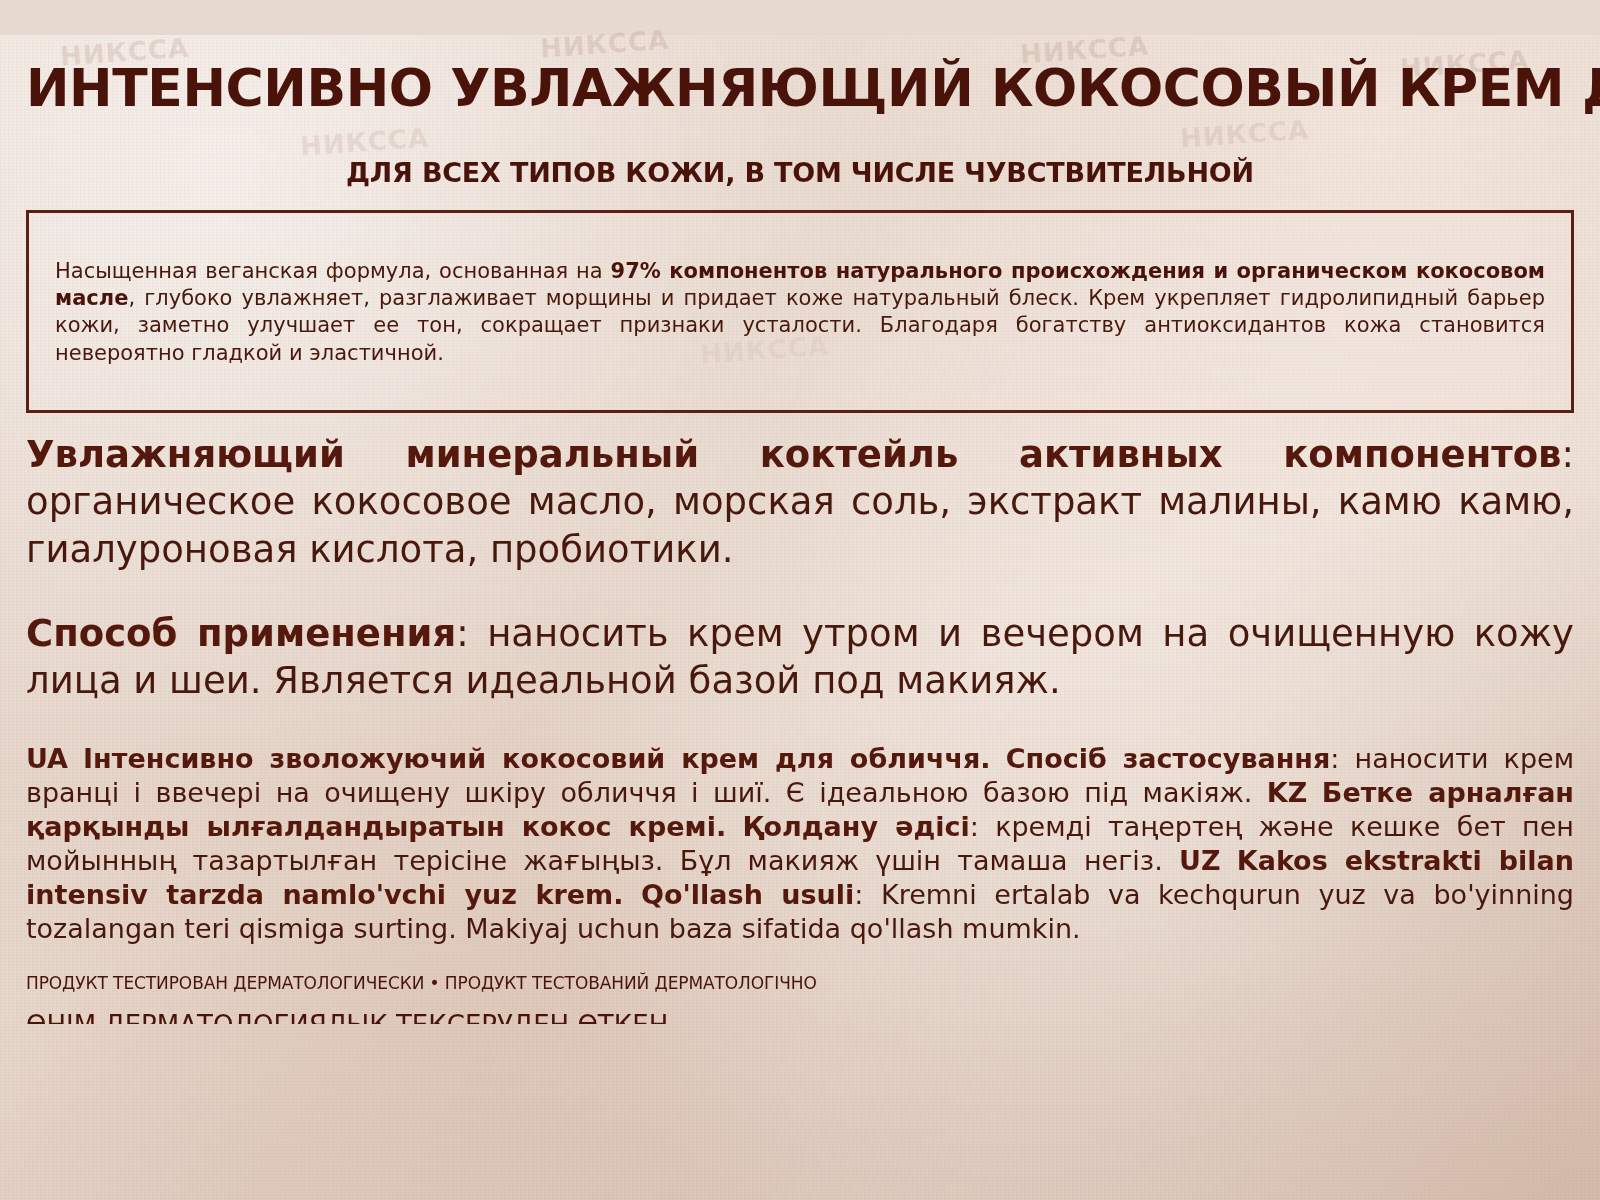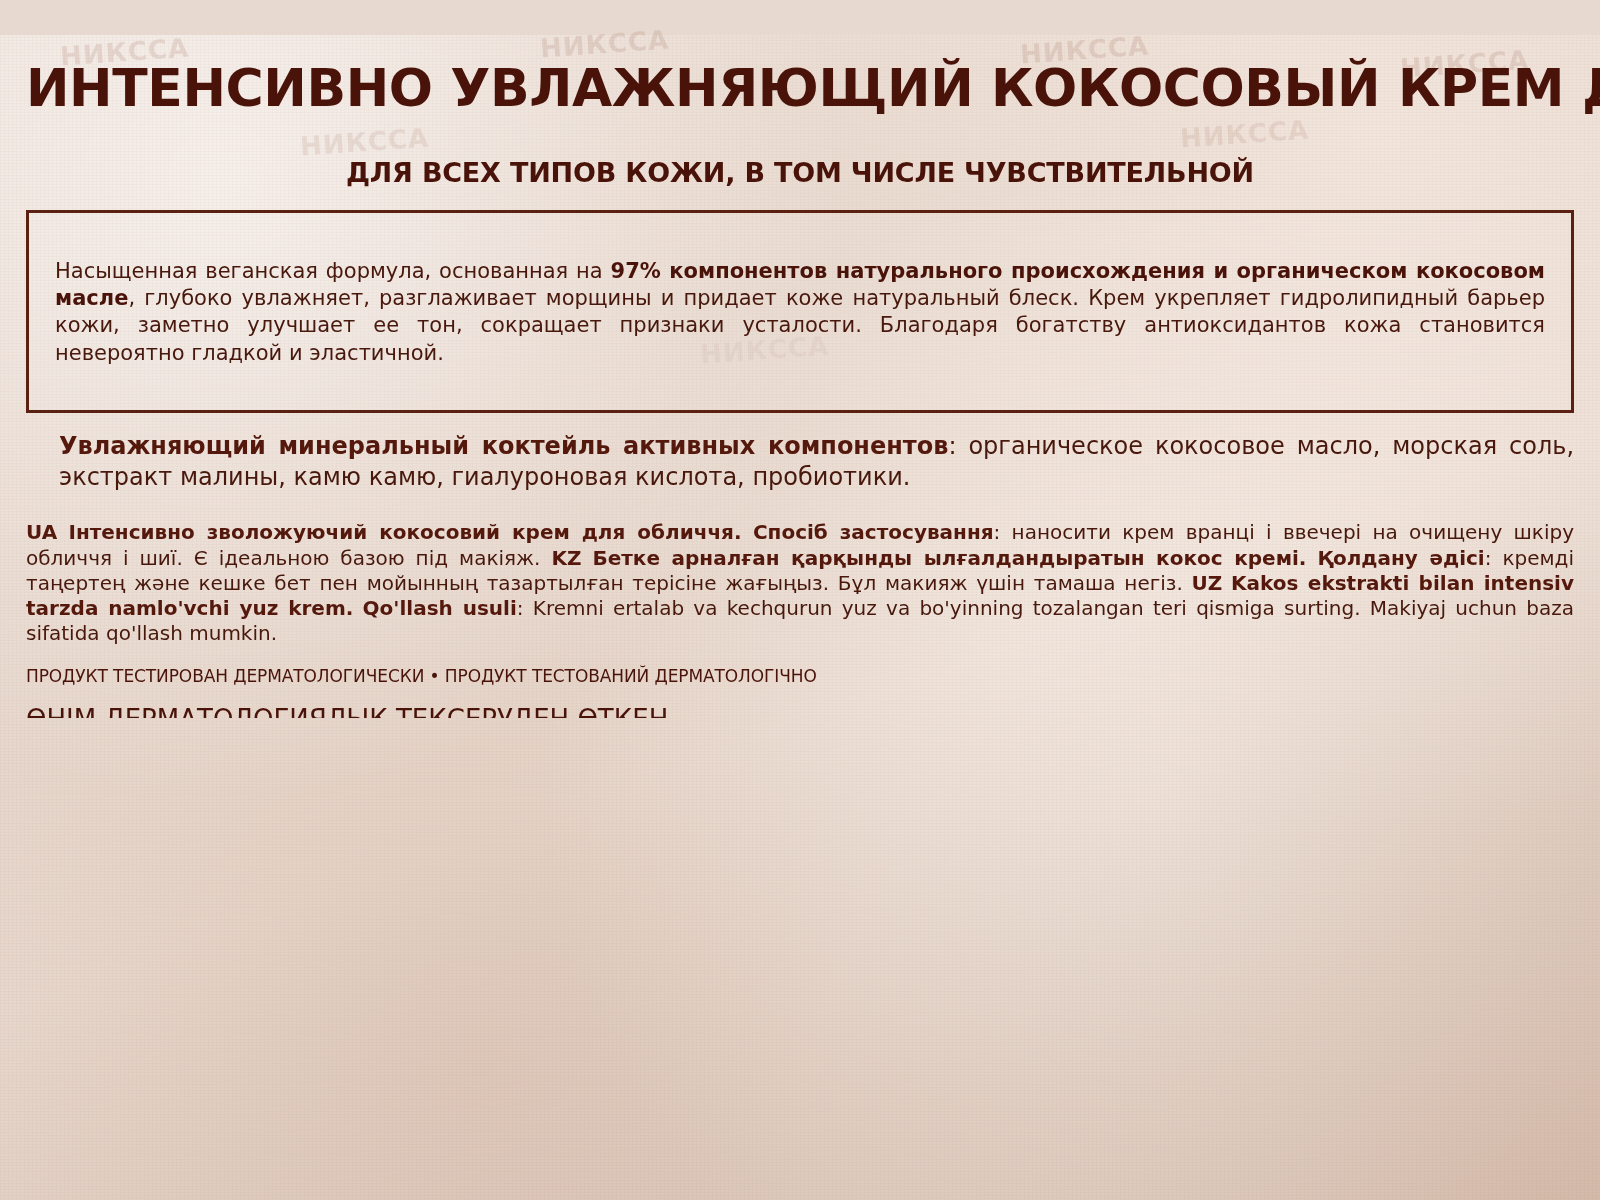--- a/index.html
+++ b/index.html
@@ -101,33 +101,32 @@
     color: #48180d;
     text-align: justify;
     text-justify: inter-word;
     hyphens: manual;
   }
   .intro-text b { font-weight: bold; color: #4a1309; }
 
   
   .block {
     margin-top: 18px;
-    font-size: 24px;
+    font-size: 37px;
     line-height: 1.28;
     text-align: justify;
     color: #48180d;
-    margin-left: 33px;
   }
   .block b { font-weight: bold; color: #55180c; }
 
   .block-usage { margin-top: 14px; }
 
   .multilang {
     margin-top: 28px;
-    font-size: 20px;
+    font-size: 27px;
     line-height: 1.26;
     text-align: justify;
     color: #48180d;
   }
   .multilang b { font-weight: bold; color: #55180c; }
 
   .tested {
     margin-top: 20px;
     font-size: 17px;
     line-height: 1.2;
@@ -164,20 +163,23 @@
     <div class="intro-box">
       <p class="intro-text">
         <span>Насыщенная веганская формула, основанная на </span><b>97% компонентов натурального происхождения и органическом кокосовом масле</b><span>, глубоко увлажняет, разглаживает морщины и придает коже натуральный блеск. Крем укрепляет гидролипидный барьер кожи, заметно улучшает ее тон, сокращает признаки усталости. Благодаря богатству антиоксидантов кожа становится невероятно гладкой и эластичной.</span>
       </p>
     </div>
 
     <p class="block">
       <b>Увлажняющий минеральный коктейль активных компонентов</b><span>: </span><span>органическое кокосовое масло, морская соль, экстракт малины, камю камю, гиалуроновая кислота, пробиотики.</span>
     </p>
 
+    <p class="block block-usage">
+      <b>Способ применения</b><span>: </span><span>наносить крем утром и вечером на очищенную кожу лица и шеи. Является идеальной базой под макияж.</span>
+    </p>
 
     <p class="multilang">
       <b>UA</b>
       <b>Інтенсивно зволожуючий кокосовий крем для обличчя.</b>
       <b>Спосіб застосування</b><span>: наносити крем вранці і ввечері на очищену шкіру обличчя і шиї. Є ідеальною базою під макіяж. </span><b>KZ</b>
       <b>Бетке арналған қарқынды ылғалдандыратын кокос кремі.</b>
       <b>Қолдану әдісі</b><span>: кремді таңертең және кешке бет пен мойынның тазартылған терісіне жағыңыз. Бұл макияж үшін тамаша негіз. </span><b>UZ</b>
       <b>Kakos ekstrakti bilan intensiv tarzda namlo'vchi yuz krem.</b>
       <b>Qo'llash usuli</b><span>: Kremni ertalab va kechqurun yuz va bo'yinning tozalangan teri qismiga surting. Makiyaj uchun baza sifatida qo'llash mumkin.</span>
     </p>

